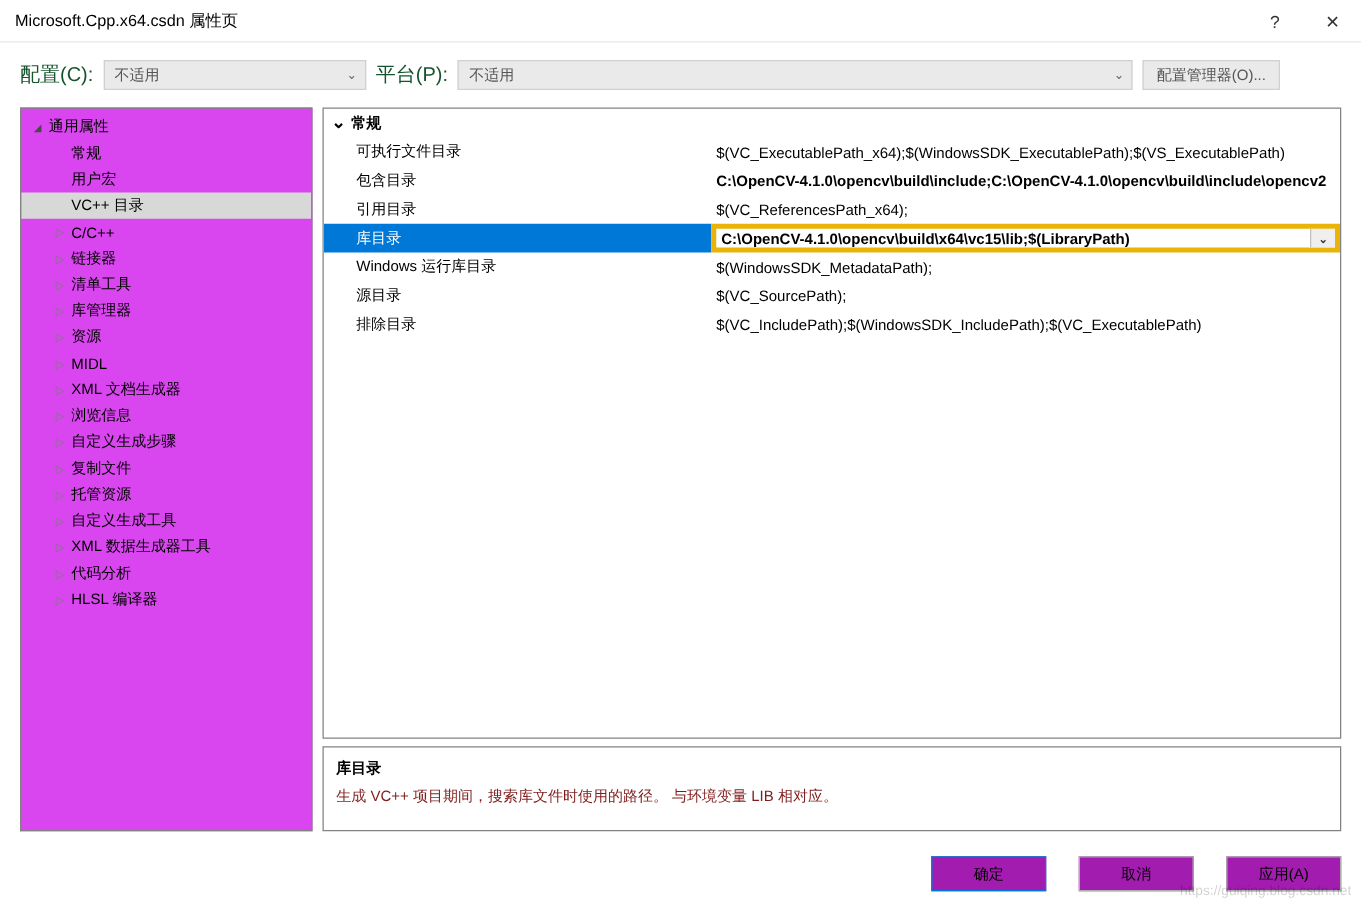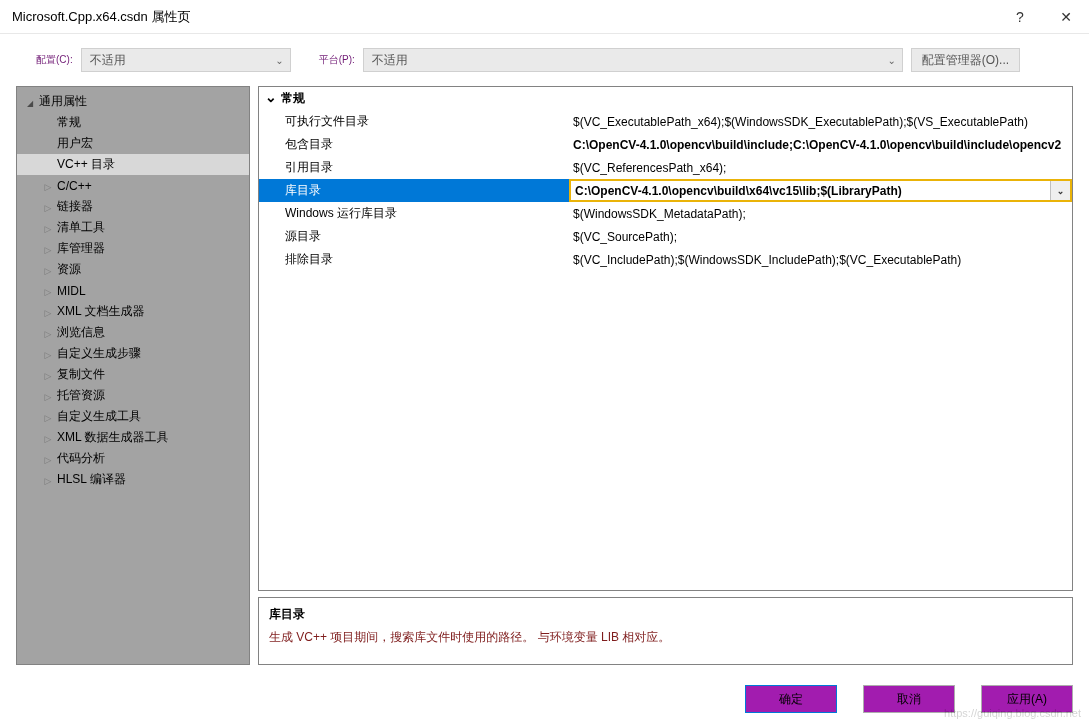--- a/index.html
+++ b/index.html
@@ -32,21 +32,21 @@
       font-size: 14px;
       color: #333;
     }
 
     .config-row {
       display: flex;
       align-items: center;
       padding: 14px 16px 14px 16px;
       gap: 8px;
     }
-    .config-label { color: #701a75; font-size: 10px; margin-left: 20px; }
+    .config-label { color: #14532d; font-size: 16px; }
     .config-select {
       background: #eaeaea;
       border: 1px solid #d0d0d0;
       height: 24px;
       display: flex;
       align-items: center;
       padding: 0 8px;
       color: #555;
       position: relative;
     }
@@ -73,21 +73,21 @@
       flex: 1;
       display: flex;
       padding: 0 16px 10px 16px;
       gap: 8px;
       min-height: 0;
     }
 
     .tree-panel {
       width: 234px;
       border: 1px solid #828282;
-      background: #a3a3a3;
+      background: #d946ef;
       overflow: auto;
       padding: 4px 0;
     }
     .tree-row {
       display: flex;
       align-items: center;
       height: 21px;
       padding-left: 4px;
       white-space: nowrap;
     }
@@ -153,21 +153,21 @@
       white-space: nowrap;
       text-overflow: clip;
       min-width: 0;
     }
     .prop-value.bold { font-weight: bold; }
     .prop-row.selected .prop-name {
       background: #0078d7;
       color: #fff;
     }
     .prop-row.selected .prop-value {
-      border: 2px solid #eab308;
+      border: 4px solid #eab308;
       padding-right: 36px;
       position: relative;
     }
     .prop-row.selected .dd-btn {
       position: absolute;
       right: 0; top: 0; bottom: 0;
       width: 20px;
       border-left: 1px solid #c0c0c0;
       background: #efefef;
       display: flex;

